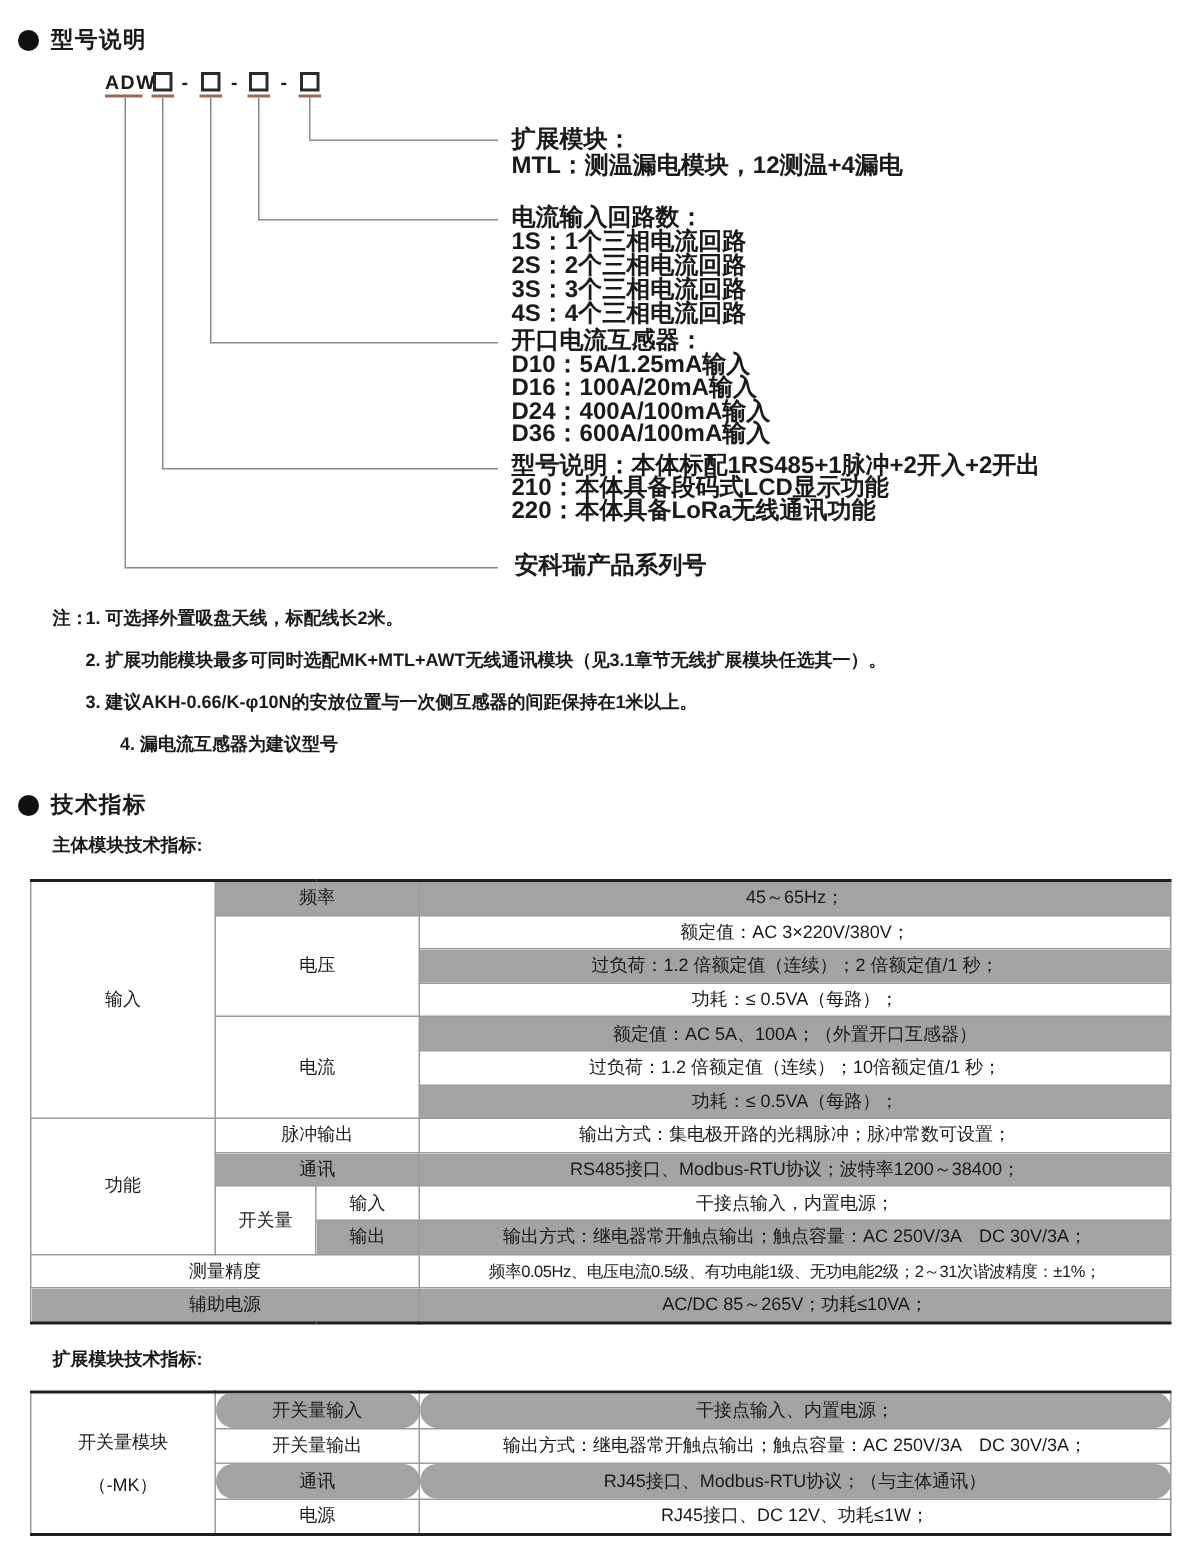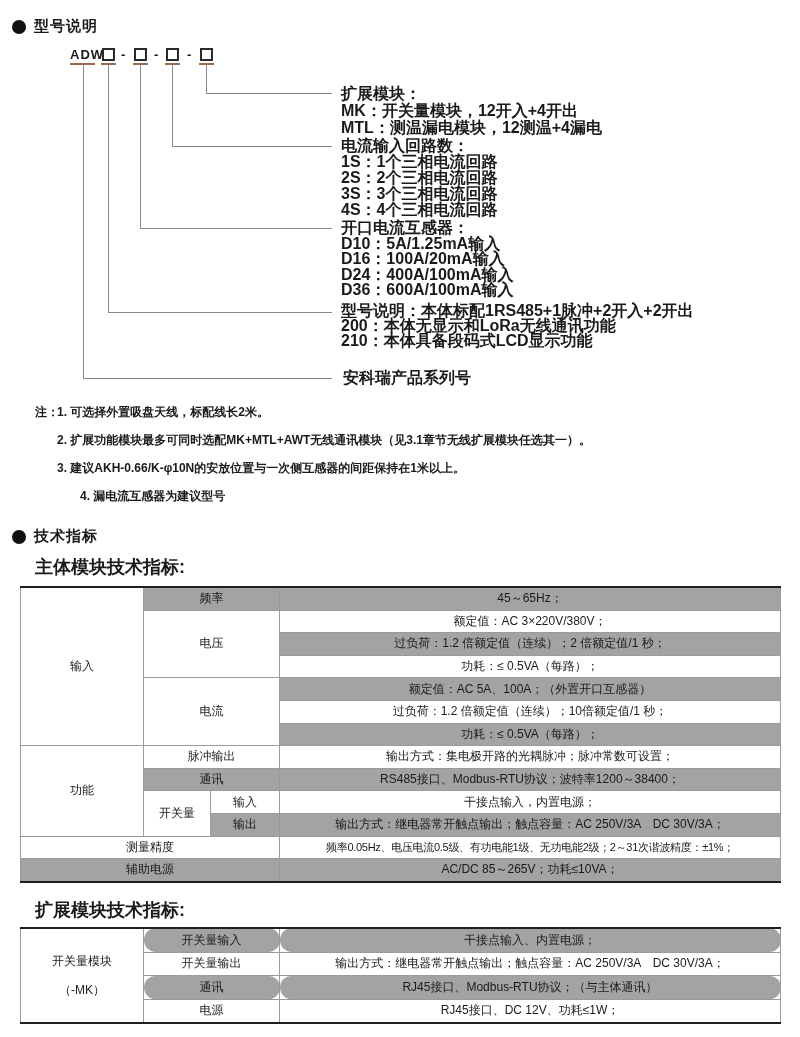--- a/index.html
+++ b/index.html
@@ -4,21 +4,21 @@
 <style>
   html,body{margin:0;padding:0;}
   body{
     width:800px;height:1037px;position:relative;background:#ffffff;
     font-family:"Liberation Sans","DejaVu Sans",sans-serif;color:#1a1a1a;
     overflow:hidden;
   }
   .abs{position:absolute;}
   .bullet{width:14px;height:14px;border-radius:50%;background:#111;}
   .sec-title{font-size:15px;font-weight:bold;letter-spacing:1px;}
-  .subtitle{font-size:18px;font-weight:bold;}
+  .subtitle{font-size:12px;font-weight:bold;}
   
   .model-prefix{font-size:13px;font-weight:bold;letter-spacing:1px;}
   .digit-box{width:9px;height:9px;border:2px solid #2b2b2b;background:#fff;}
   .dash{font-size:13px;font-weight:bold;}
   .u-line{height:2px;background:#9a6a4f;}
   .v-line{width:1px;background:#8a8a8a;}
   .h-line{height:1px;background:#8a8a8a;}
   .branch{font-size:16px;font-weight:bold;white-space:nowrap;}
   .b0{line-height:17px;} .b1{line-height:16px;} .b2{line-height:15.5px;}
   .b3{line-height:15px;} .b4{line-height:15px;}
@@ -63,41 +63,40 @@
 <div class="abs v-line" style="left:206px;top:65px;height:28px;"></div>
 
 <div class="abs h-line" style="left:206px;top:93px;width:126px;"></div>
 <div class="abs h-line" style="left:172px;top:146px;width:160px;"></div>
 <div class="abs h-line" style="left:140px;top:228px;width:192px;"></div>
 <div class="abs h-line" style="left:108px;top:312px;width:224px;"></div>
 <div class="abs h-line" style="left:83px;top:378px;width:249px;"></div>
 
 <div class="abs branch b0" style="left:341px;top:85px;">
   <div>扩展模块：</div>
-  <div>MK：开关量模块，12开入+4开出</div>
   <div>MTL：测温漏电模块，12测温+4漏电</div>
 </div>
 <div class="abs branch b1" style="left:341px;top:138px;">
   <div>电流输入回路数：</div>
   <div>1S：1个三相电流回路</div>
   <div>2S：2个三相电流回路</div>
   <div>3S：3个三相电流回路</div>
   <div>4S：4个三相电流回路</div>
 </div>
 <div class="abs branch b2" style="left:341px;top:220px;">
   <div>开口电流互感器：</div>
   <div>D10：5A/1.25mA输入</div>
   <div>D16：100A/20mA输入</div>
   <div>D24：400A/100mA输入</div>
   <div>D36：600A/100mA输入</div>
 </div>
 <div class="abs branch b3" style="left:341px;top:303px;">
   <div>型号说明：本体标配1RS485+1脉冲+2开入+2开出</div>
-  <div>200：本体无显示和LoRa无线通讯功能</div>
   <div>210：本体具备段码式LCD显示功能</div>
+  <div>220：本体具备LoRa无线通讯功能</div>
 </div>
 <div class="abs branch b4" style="left:343px;top:370px;">
   <div>安科瑞产品系列号</div>
 </div>
 
 <div class="abs note" style="left:35px;top:404px;">注：</div>
 <div class="abs note" style="left:57px;top:404px;">1. 可选择外置吸盘天线，标配线长2米。</div>
 <div class="abs note" style="left:57px;top:432px;">2. 扩展功能模块最多可同时选配MK+MTL+AWT无线通讯模块（见3.1章节无线扩展模块任选其一）。</div>
 <div class="abs note" style="left:57px;top:460px;">3. 建议AKH-0.66/K-φ10N的安放位置与一次侧互感器的间距保持在1米以上。</div>
 <div class="abs note" style="left:40px;top:488px;margin-left:40px;">4. 漏电流互感器为建议型号</div>

